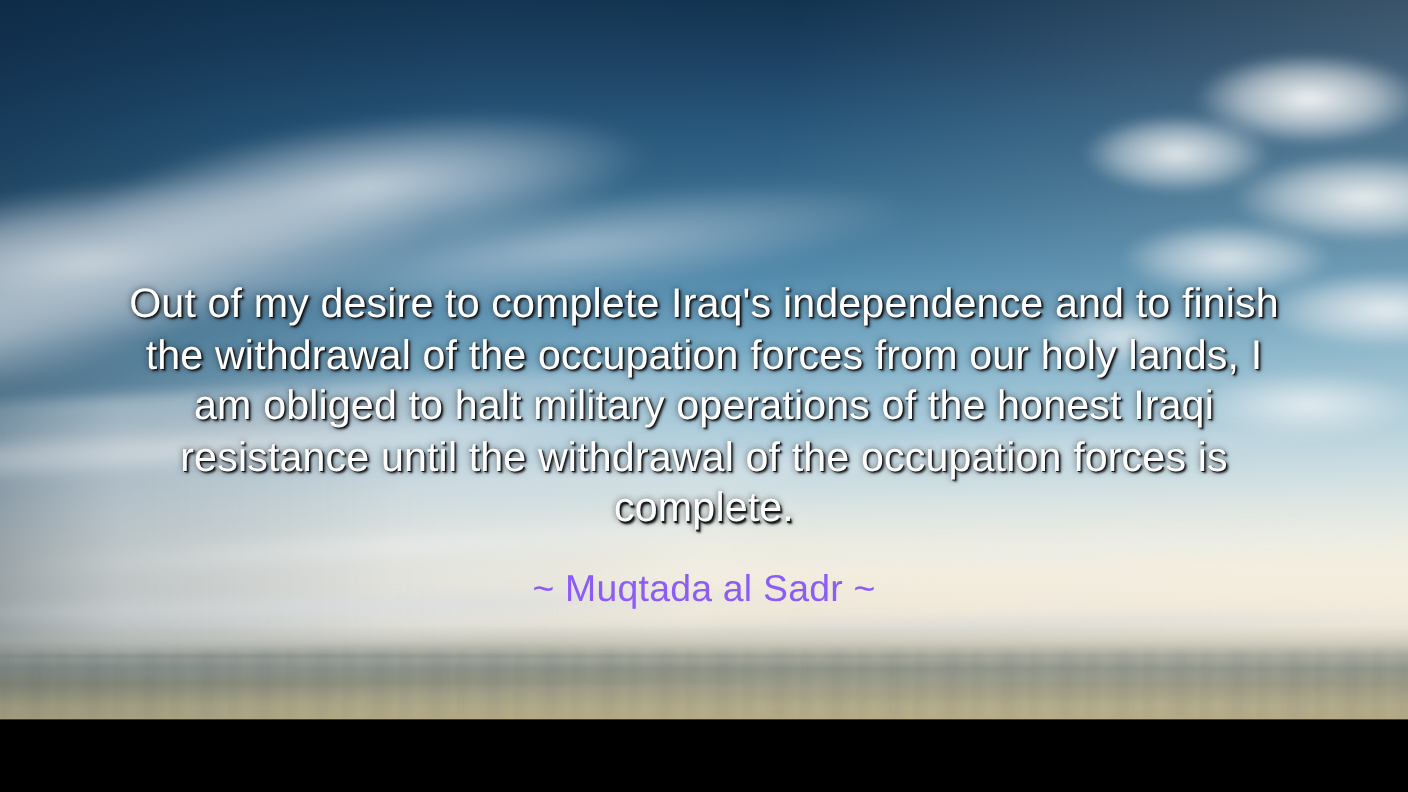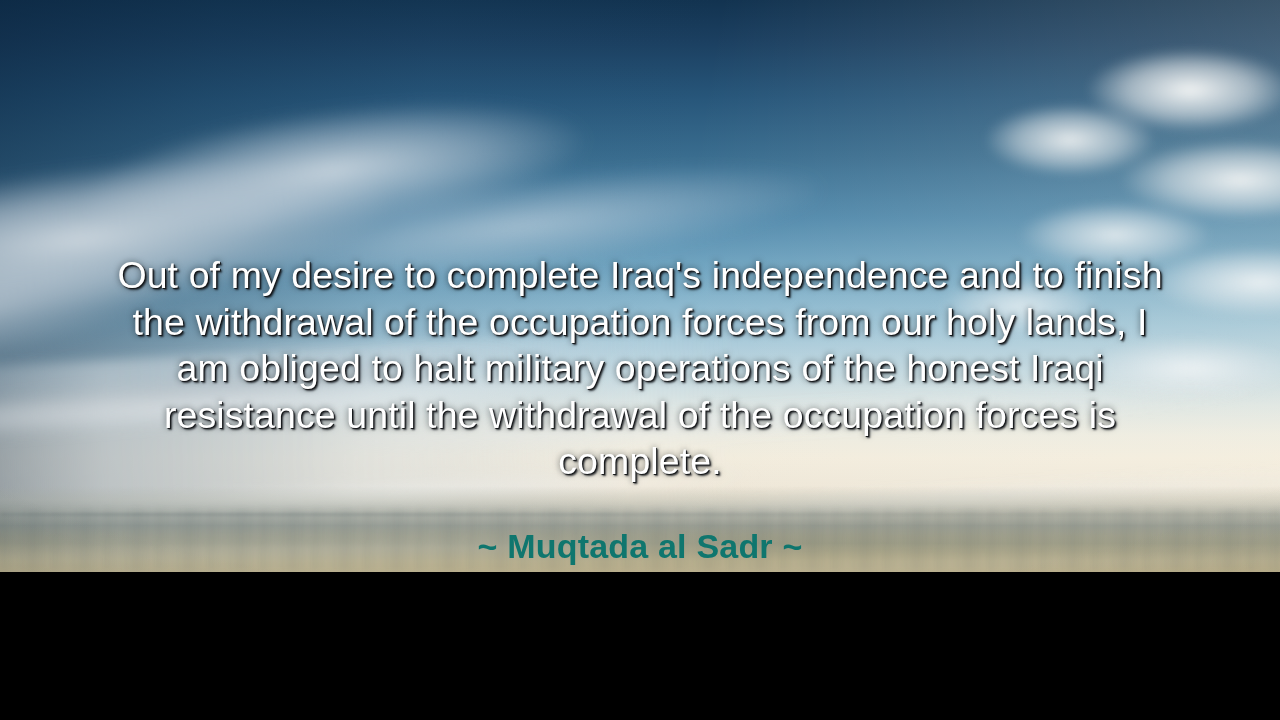--- a/index.html
+++ b/index.html
@@ -8,21 +8,21 @@
     padding: 0;
     width: 1280px;
     height: 720px;
     overflow: hidden;
     background: #000;
   }
 
   #quote-card {
     position: relative;
     width: 1280px;
-    height: 572px;
+    height: 654px;
     overflow: hidden;
     font-family: "Liberation Sans", sans-serif;
   }
 
   
   .sky-base {
     position: absolute;
     inset: 0;
     background:
       linear-gradient(to bottom,
@@ -210,27 +210,27 @@
     line-height: 46.5px;
     font-weight: 400;
     letter-spacing: 0.1px;
     text-shadow:
       1px 1px 0 rgba(20,22,24,0.92),
       2px 2px 2px rgba(15,18,22,0.80),
       0 0 6px rgba(10,14,18,0.55);
   }
 
   .quote-author {
-    margin: 16px;
+    margin: 5px;
     padding-top: 25px;
     text-align: center;
-    color: #0f766e;
+    color: #8b5cf6;
     font-size: 34px;
     line-height: 40px;
-    font-weight: 700;
+    font-weight: 400;
     letter-spacing: 0.2px;
   }
 </style>
 </head>
 <body>
 
 <div id="quote-card">
 
   <div class="sky-base"></div>
   <div class="sky-tint"></div>

